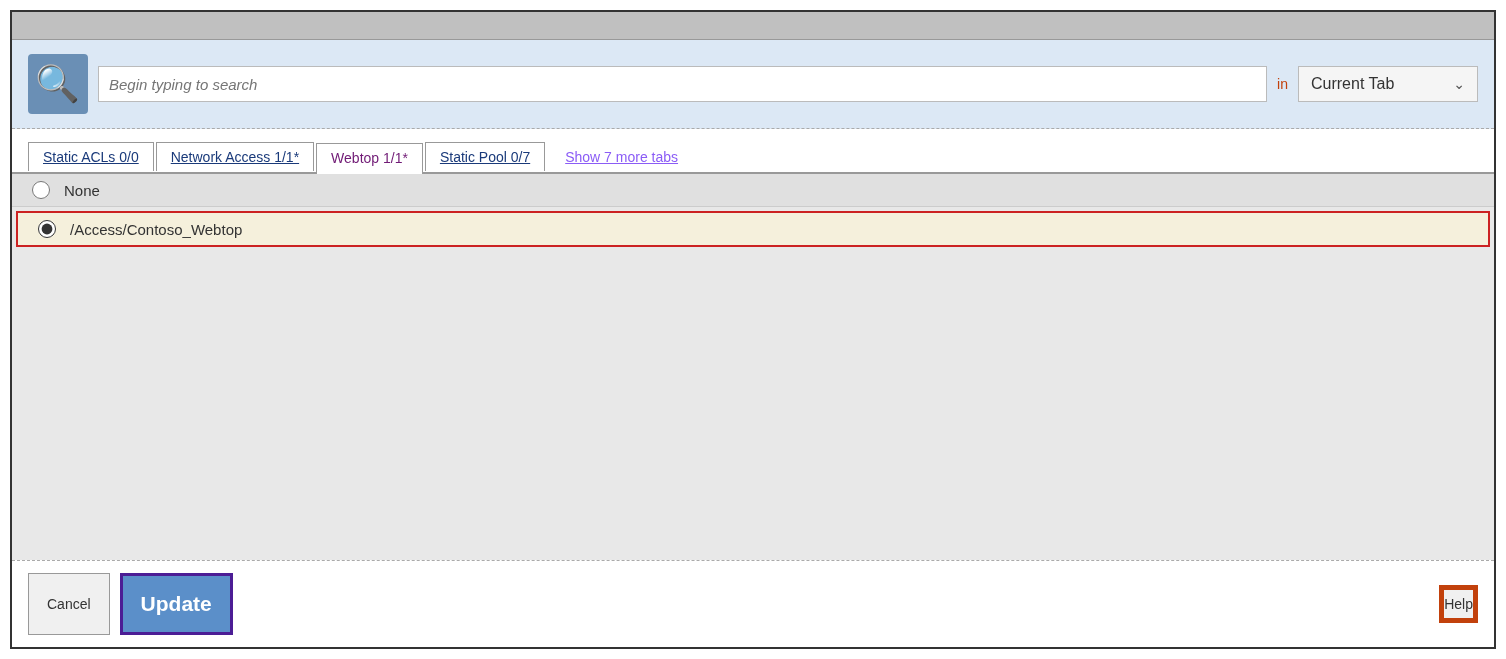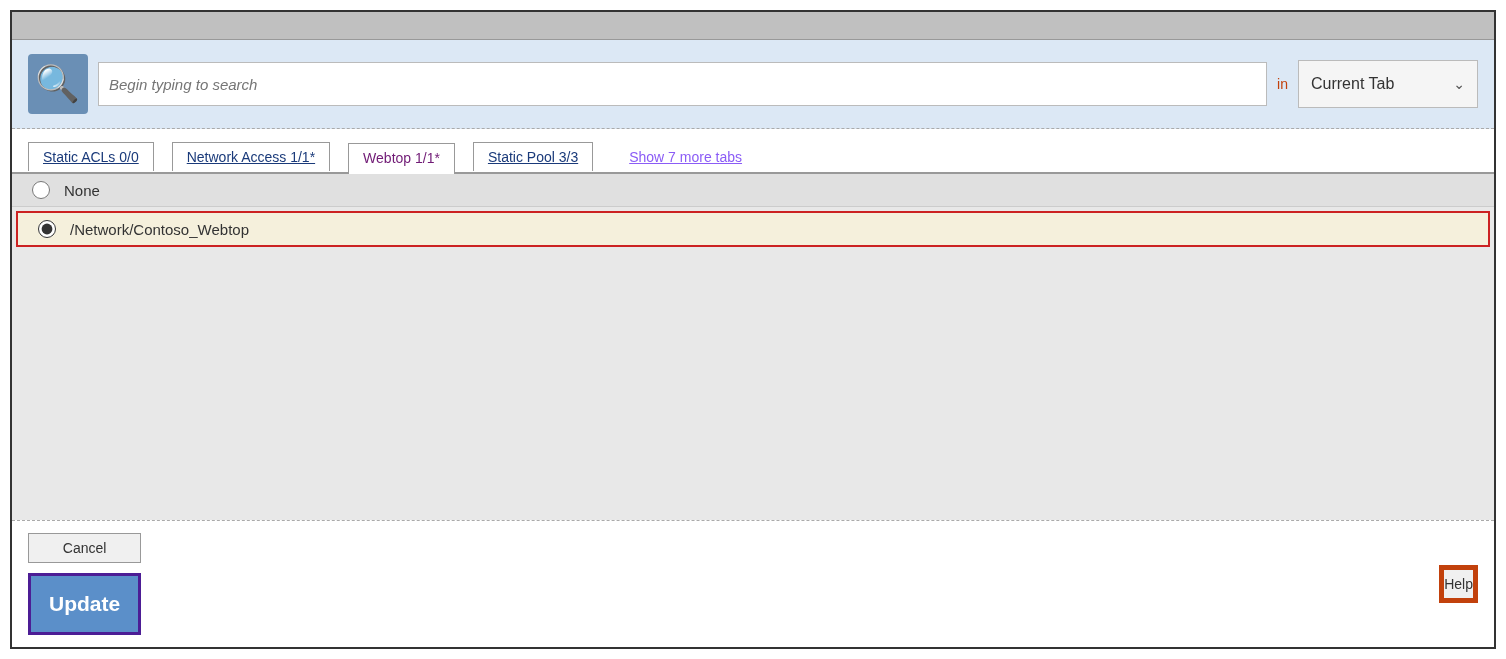--- a/index.html
+++ b/index.html
@@ -53,38 +53,38 @@
     }
 
     .search-icon-inner {
       font-size: 36px;
       color: #fff;
       line-height: 1;
     }
 
     .search-input {
       flex: 1;
-      height: 44px;
+      height: 36px;
       border: 1px solid #bbb;
       padding: 4px 10px;
       font-size: 15px;
       font-style: italic;
       color: #888;
       background: #fff;
       outline: none;
     }
 
     .in-label {
       font-size: 14px;
       color: #c2410c;
       flex-shrink: 0;
     }
 
     .scope-dropdown {
-      height: 48px;
+      height: 36px;
       border: 1px solid #bbb;
       background: #f5f5f5;
       padding: 4px 12px;
       font-size: 16px;
       color: #333;
       cursor: pointer;
       display: flex;
       align-items: center;
       gap: 8px;
       flex-shrink: 0;
@@ -101,21 +101,21 @@
     }
 
     
     .tabs-row {
       display: flex;
       align-items: center;
       padding: 12px 16px 0 16px;
       border-bottom: 2px solid #999;
       background: #fff;
       flex-shrink: 0;
-      gap: 16px;
+      gap: 0;
     }
 
     .tab {
       border: 1px solid #999;
       border-bottom: none;
       padding: 6px 14px;
       cursor: pointer;
       color: #1a3a7a;
       text-decoration: underline;
       font-size: 14px;
@@ -186,21 +186,20 @@
       justify-content: space-between;
       padding: 12px 16px;
       border-top: 1px dashed #aaa;
       background: #fff;
       flex-shrink: 0;
     }
 
     .bottom-left {
       display: flex;
       gap: 10px;
-      flex-direction: column;
     }
 
     .btn-cancel {
       padding: 6px 18px;
       border: 1px solid #999;
       background: #f0f0f0;
       font-size: 14px;
       cursor: pointer;
       color: #333;
     }
@@ -240,34 +239,34 @@
     <div class="scope-dropdown">
       <span class="scope-dropdown-text">Current Tab</span>
       <span class="chevron-down">⌄</span>
     </div>
   </div>
 
   <div class="tabs-row">
     <div class="tab">Static ACLs 0/0</div>
     <div class="tab">Network Access 1/1*</div>
     <div class="tab active">Webtop 1/1*</div>
-    <div class="tab">Static Pool 3/3</div>
+    <div class="tab">Static Pool 0/7</div>
     <span class="show-more-tabs">Show 7 more tabs</span>
   </div>
 
   <div class="content-area">
 
     <div class="radio-row">
       <input class="radio-input" type="radio" name="webtop-option" id="opt-none" style="">
       <label for="opt-none">None</label>
     </div>
 
     <div class="radio-row selected">
       <input class="radio-input" type="radio" name="webtop-option" id="opt-webtop" checked="" style="">
-      <label for="opt-webtop">/Network/Contoso_Webtop</label>
+      <label for="opt-webtop">/Access/Contoso_Webtop</label>
     </div>
 
   </div>
 
   <div class="bottom-bar">
     <div class="bottom-left">
       <button class="btn-cancel">Cancel</button>
       <button class="btn-update">Update</button>
     </div>
     <button class="btn-help">Help</button>

